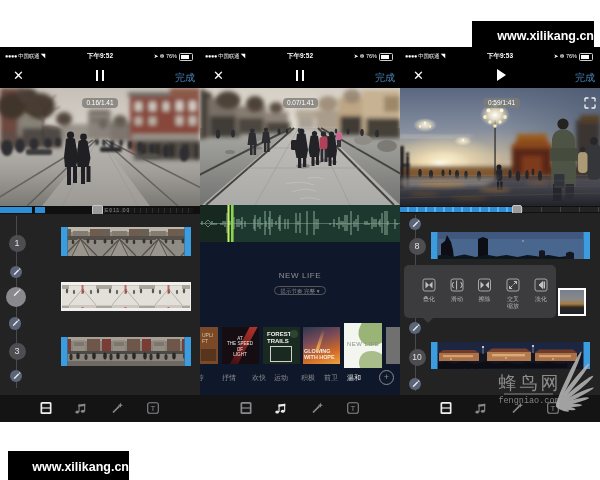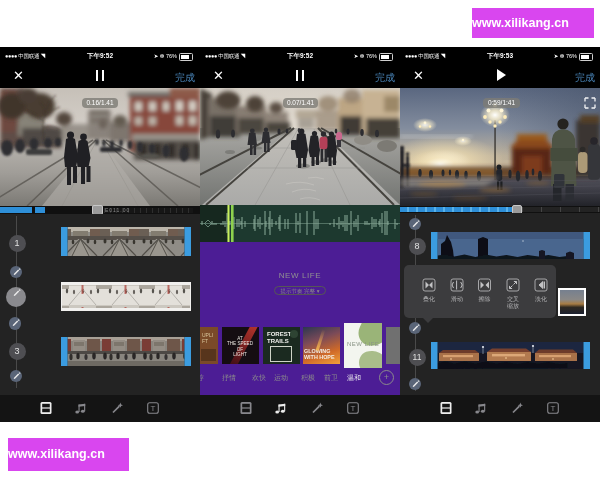--- a/index.html
+++ b/index.html
@@ -15,21 +15,21 @@
 .tbar{position:absolute;top:17px;left:0;width:200px;height:24px;background:#000;}
 .xx{position:absolute;left:13px;top:4px;color:#fff;font-size:13px;font-weight:normal;}
 .done{position:absolute;right:5px;top:7px;color:#4a86ba;font-size:10px;}
 .pause{position:absolute;left:96px;top:6px;width:8px;height:11px;}
 .pause i{position:absolute;top:0;width:2.4px;height:10.5px;background:#fff;}
 .badge{position:absolute;border-radius:4px;background:rgba(125,124,118,0.8);color:#fff;font-size:6.5px;text-align:center;line-height:10px;}
 .btm{position:absolute;left:0;top:348px;width:200px;height:27px;background:#141414;}
 .edit{position:absolute;left:0;width:200px;background:#232323;}
 .circ{position:absolute;border-radius:50%;color:#e2e2e2;font-weight:normal;text-align:center;background:#4e4e52;}
 .pcirc{position:absolute;border-radius:50%;background:#5a6578;color:#e8e8e8;font-size:7px;line-height:11px;text-align:center;overflow:hidden;}
-.wm{position:absolute;background:#d946ef;color:#fff;font-weight:bold;text-align:left;font-family:"Liberation Sans",sans-serif;}
+.wm{position:absolute;background:#000000;color:#fff;font-weight:bold;text-align:right;font-family:"Liberation Sans",sans-serif;margin-top:13px;}
 </style></head>
 <body>
 <div id="stage">
 
 <div class="phone" id="p1" style="left:0;">
   <div class="sbar">
         <span class="lt">●●●● 中国联通 ◥</span>
         <span class="ct">下午9:52</span>
         <span class="rt">➤ ❇ 76%</span>
         <span class="batt">
@@ -426,21 +426,21 @@
   <div class="badge" style="left:83px;top:51px;width:35px;height:10px;">0.07/1.41</div>
   <div class="abs" id="wave" style="left:0;top:158px;width:200px;height:37px;background:#1d392f;"><svg width="200" height="37">
     <rect width="200" height="37" fill="#1d392f"></rect>
     <rect width="27" height="37" fill="#16281f"></rect>
     <line x1="0" y1="18.5" x2="200" y2="18.5" stroke="#5f8071" stroke-width="0.8"></line>
     <path d="M2 16V20 M12 16V20 M14 18V20 M16 18V20 M21 18V20 M23 16V20 M25 16V22 M27 8V28 M29 16V20 M30 16V20 M32 18V20 M34 12V24 M37 14V22 M39 14V22 M41 16V20 M42 12V24 M45 16V22 M54 14V24 M55 10V26 M58 14V22 M60 12V24 M62 18V20 M65 6V30 M66 16V22 M69 12V24 M70 6V30 M72 14V22 M76 16V20 M79 12V24 M80 10V26 M85 14V24 M88 14V24 M96 8V28 M98 16V20 M100 8V28 M107 6V30 M114 6V30 M116 14V24 M118 14V24 M130 18V20 M134 14V22 M137 18V20 M139 12V24 M141 16V20 M143 16V22 M145 10V26 M147 10V26 M149 18V20 M151 6V30 M154 16V22 M156 14V22 M158 10V26 M165 16V20 M167 16V20 M169 18V20 M172 12V24 M174 14V22 M176 14V22 M179 16V20 M180 14V22 M182 8V28 M185 6V30 M187 6V30 M188 16V20 M195 14V24 M197 18V20" stroke="#8aab99" stroke-width="1"></path>
     <path d="M8 15 l3.5 3.5 -3.5 3.5 -3.5 -3.5 Z" fill="none" stroke="#7a9a8a" stroke-width="0.8"></path>
     <rect x="27.5" y="0" width="2" height="37" fill="#c9f05c"></rect>
     <rect x="31" y="0" width="2.6" height="37" fill="#8ed24e"></rect>
   </svg></div>
-  <div class="abs" style="left:0;top:195px;width:200px;height:153px;background:#4c1d95;" id="mus">
+  <div class="abs" style="left:0;top:195px;width:200px;height:153px;background:#0f172a;" id="mus">
     <div class="abs" style="left:0;top:29px;width:200px;text-align:center;color:#919191;font-size:8px;letter-spacing:0.6px;">NEW LIFE</div>
     <div class="abs" style="left:74px;top:43.5px;width:52px;height:9.5px;border:1px solid #565656;border-radius:5px;box-sizing:border-box;color:#8a8a8a;font-size:5.5px;text-align:center;line-height:8px;">提示节奏 完整 ▾</div>
     <div class="abs" style="left:0;top:85px;width:18px;height:37px;background:#7a4a28;">
           <div style="position:absolute;left:2px;top:5px;color:#d8c49a;font-size:5px;">UPLI<br>FT</div>
           <div style="position:absolute;left:1px;bottom:3px;width:15px;height:12px;background:#57351c;"></div>
         </div>
     <div class="abs" style="left:22px;top:85px;width:37px;height:37px;background:#150d12;overflow:hidden;">
           <div style="position:absolute;left:18px;top:-6px;width:7px;height:50px;background:linear-gradient(#b8352c,#3b0d14);transform:rotate(28deg);"></div>
           <div style="position:absolute;left:3px;top:9px;color:#e8e4de;font-size:4.6px;line-height:5.4px;text-align:center;width:30px;">AT<br>THE SPEED<br>OF<br>LIGHT</div>
         </div>
@@ -636,21 +636,21 @@
       <path d="M108 27 v-8 l3 -1 3 1 v8 Z" fill="#121722"></path>
       <path d="M135 27 v-6 l4 -1.5 4 1.5 v6 Z" fill="#121722"></path>
       </g>
       <rect width="6.5" height="27" fill="#3b9ce0"></rect>
             <rect x="152.5" width="6.5" height="27" fill="#3b9ce0"></rect>
     </svg></div>
     <div class="pcirc" style="left:8.75px;top:108.75px;width:12.5px;height:12.5px;"><svg width="11" height="11" viewBox="0 0 11 11">
             <path d="M3 7.8 L7.2 3.6 L8.2 4.6 L4 8.8 L2.8 9 Z" fill="#ececec"></path>
             <path d="M7.7 3.1 l0.9 -0.9 1 1 -0.9 0.9 Z" fill="#ececec"></path>
           </svg></div>
-    <div class="circ" style="left:8.5px;top:135.5px;width:17px;height:17px;font-size:8.5px;line-height:17px;">11</div>
+    <div class="circ" style="left:8.5px;top:135.5px;width:17px;height:17px;font-size:8.5px;line-height:17px;">10</div>
     <div class="abs" style="left:31px;top:129px;width:159px;height:27px;"><svg width="159" height="27">
       <g filter="url(#bl05)">
       <rect x="6.5" width="146" height="27" fill="#131724"></rect>
       <rect x="6.5" width="146" height="11" fill="#1d2840"></rect>
       <rect x="8" y="11" width="40" height="8" fill="#a8714a"></rect>
       <polygon points="8,11 48,11 44,8 12,8" fill="#6e3a2c"></polygon>
       <rect x="12" y="13" width="30" height="2.2" fill="#d8a070"></rect>
       <rect x="56" y="10" width="44" height="9" fill="#b27a50"></rect>
       <polygon points="56,10 100,10 95,6.5 61,6.5" fill="#78402f"></polygon>
       <rect x="61" y="12" width="33" height="2.4" fill="#dca878"></rect>
@@ -707,12 +707,29 @@
   <div class="btm" id="b3"><svg width="200" height="27">
     <use href="#ic-film" x="40" y="7" color="#ededed"></use>
     <use href="#ic-note" x="74" y="7" color="#87878c"></use>
     <use href="#ic-wand" x="111" y="7" color="#87878c"></use>
     <use href="#ic-tbox" x="147" y="7" color="#87878c"></use>
   </svg></div>
 </div>
 
 <div class="wm" style="left:472px;top:8px;width:122px;height:30px;font-size:12.5px;line-height:30px;">www.xilikang.cn</div>
 <div class="wm" style="left:8px;top:438px;width:121px;height:33px;font-size:12.5px;line-height:33px;">www.xilikang.cn</div>
+<div class="abs" id="fengniao" style="left:440px;top:340px;width:160px;height:110px;"><svg width="160" height="110">
+  <g opacity="0.9">
+    <text x="90" y="49" font-size="18" font-family="Liberation Sans" fill="#989898" text-anchor="middle" letter-spacing="3">蜂鸟网</text>
+    <line x1="64" y1="54" x2="113" y2="54" stroke="#909090" stroke-width="1"></line>
+    <text x="89" y="63" font-size="8.5" font-family="Liberation Mono" fill="#909090" text-anchor="middle">fengniao.com</text>
+  </g>
+  <g fill="#b5b5b5" opacity="0.88">
+    <ellipse cx="116" cy="36" rx="2.2" ry="30" transform="rotate(25 116 66)"></ellipse>
+    <ellipse cx="116" cy="39" rx="2.2" ry="27" transform="rotate(38 116 66)"></ellipse>
+    <ellipse cx="116" cy="42" rx="2.2" ry="24" transform="rotate(51 116 66)"></ellipse>
+    <ellipse cx="116" cy="45" rx="2.1" ry="21" transform="rotate(64 116 66)"></ellipse>
+    <ellipse cx="116" cy="49" rx="2" ry="17" transform="rotate(76 116 66)"></ellipse>
+    <ellipse cx="116" cy="53" rx="1.9" ry="13" transform="rotate(88 116 66)"></ellipse>
+    <ellipse cx="116" cy="56" rx="1.8" ry="10" transform="rotate(100 116 66)"></ellipse>
+    <ellipse cx="116" cy="59" rx="1.7" ry="7" transform="rotate(112 116 66)"></ellipse>
+</g>
+</svg></div>
 </div>
 </body></html>

